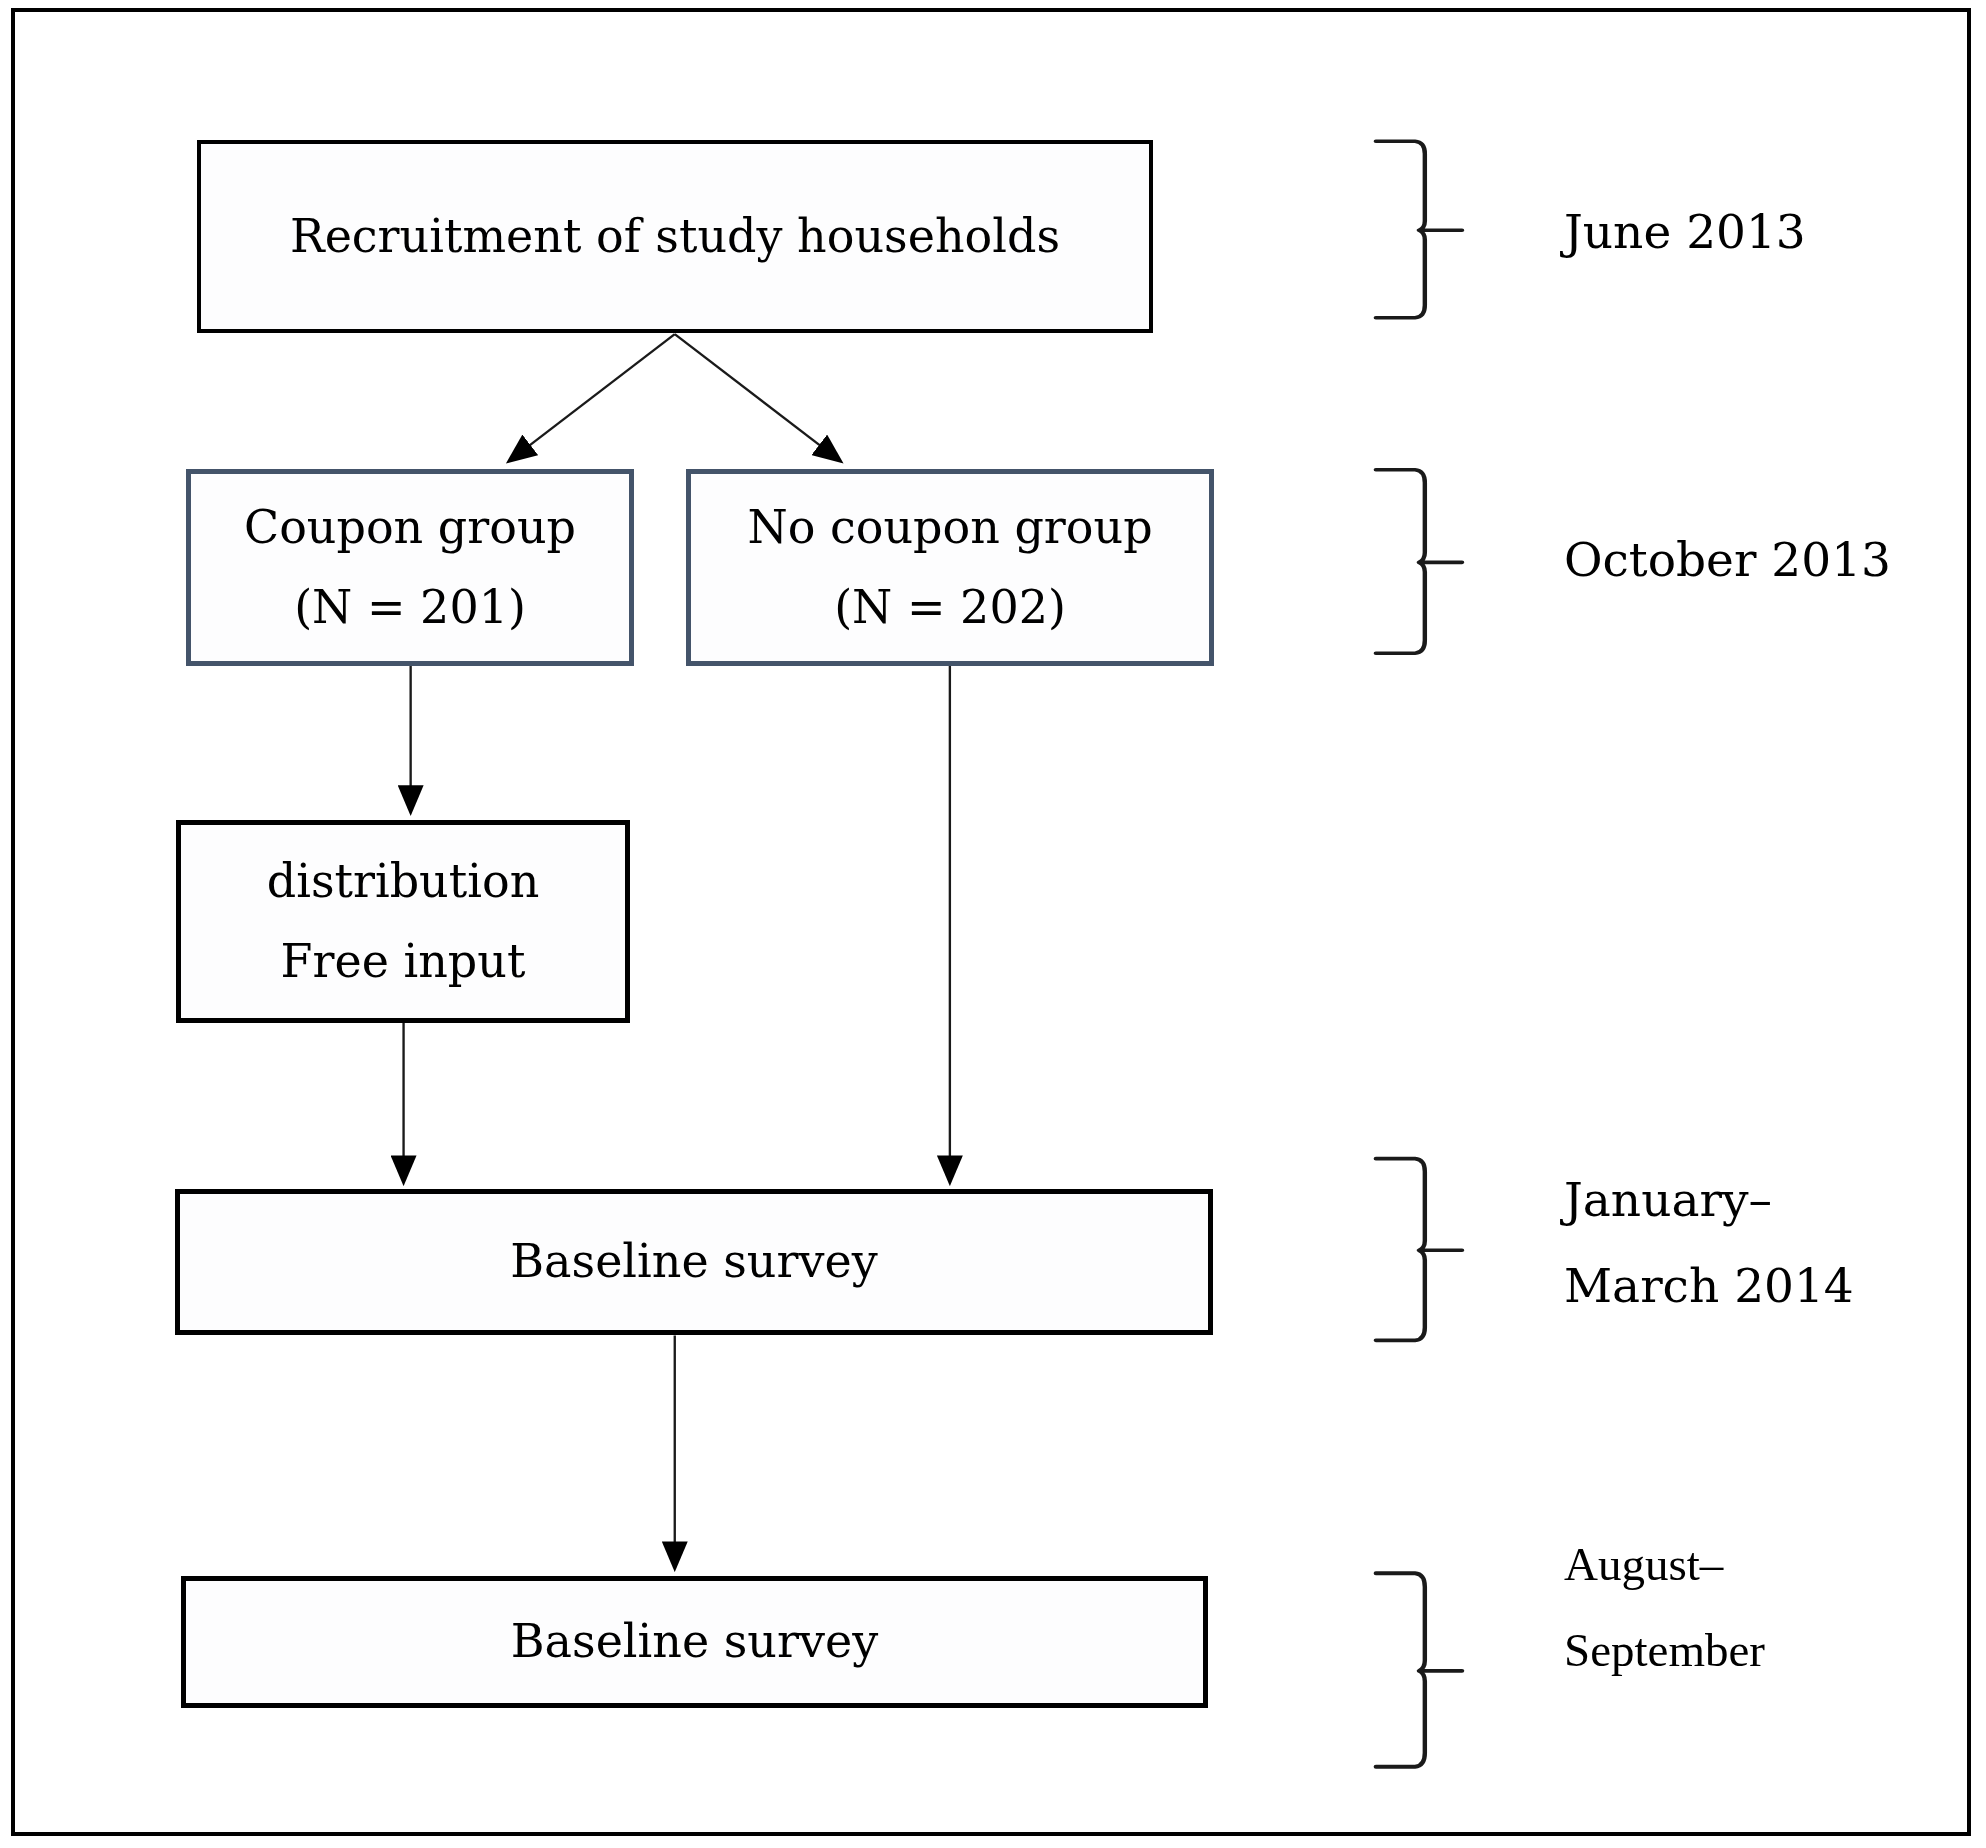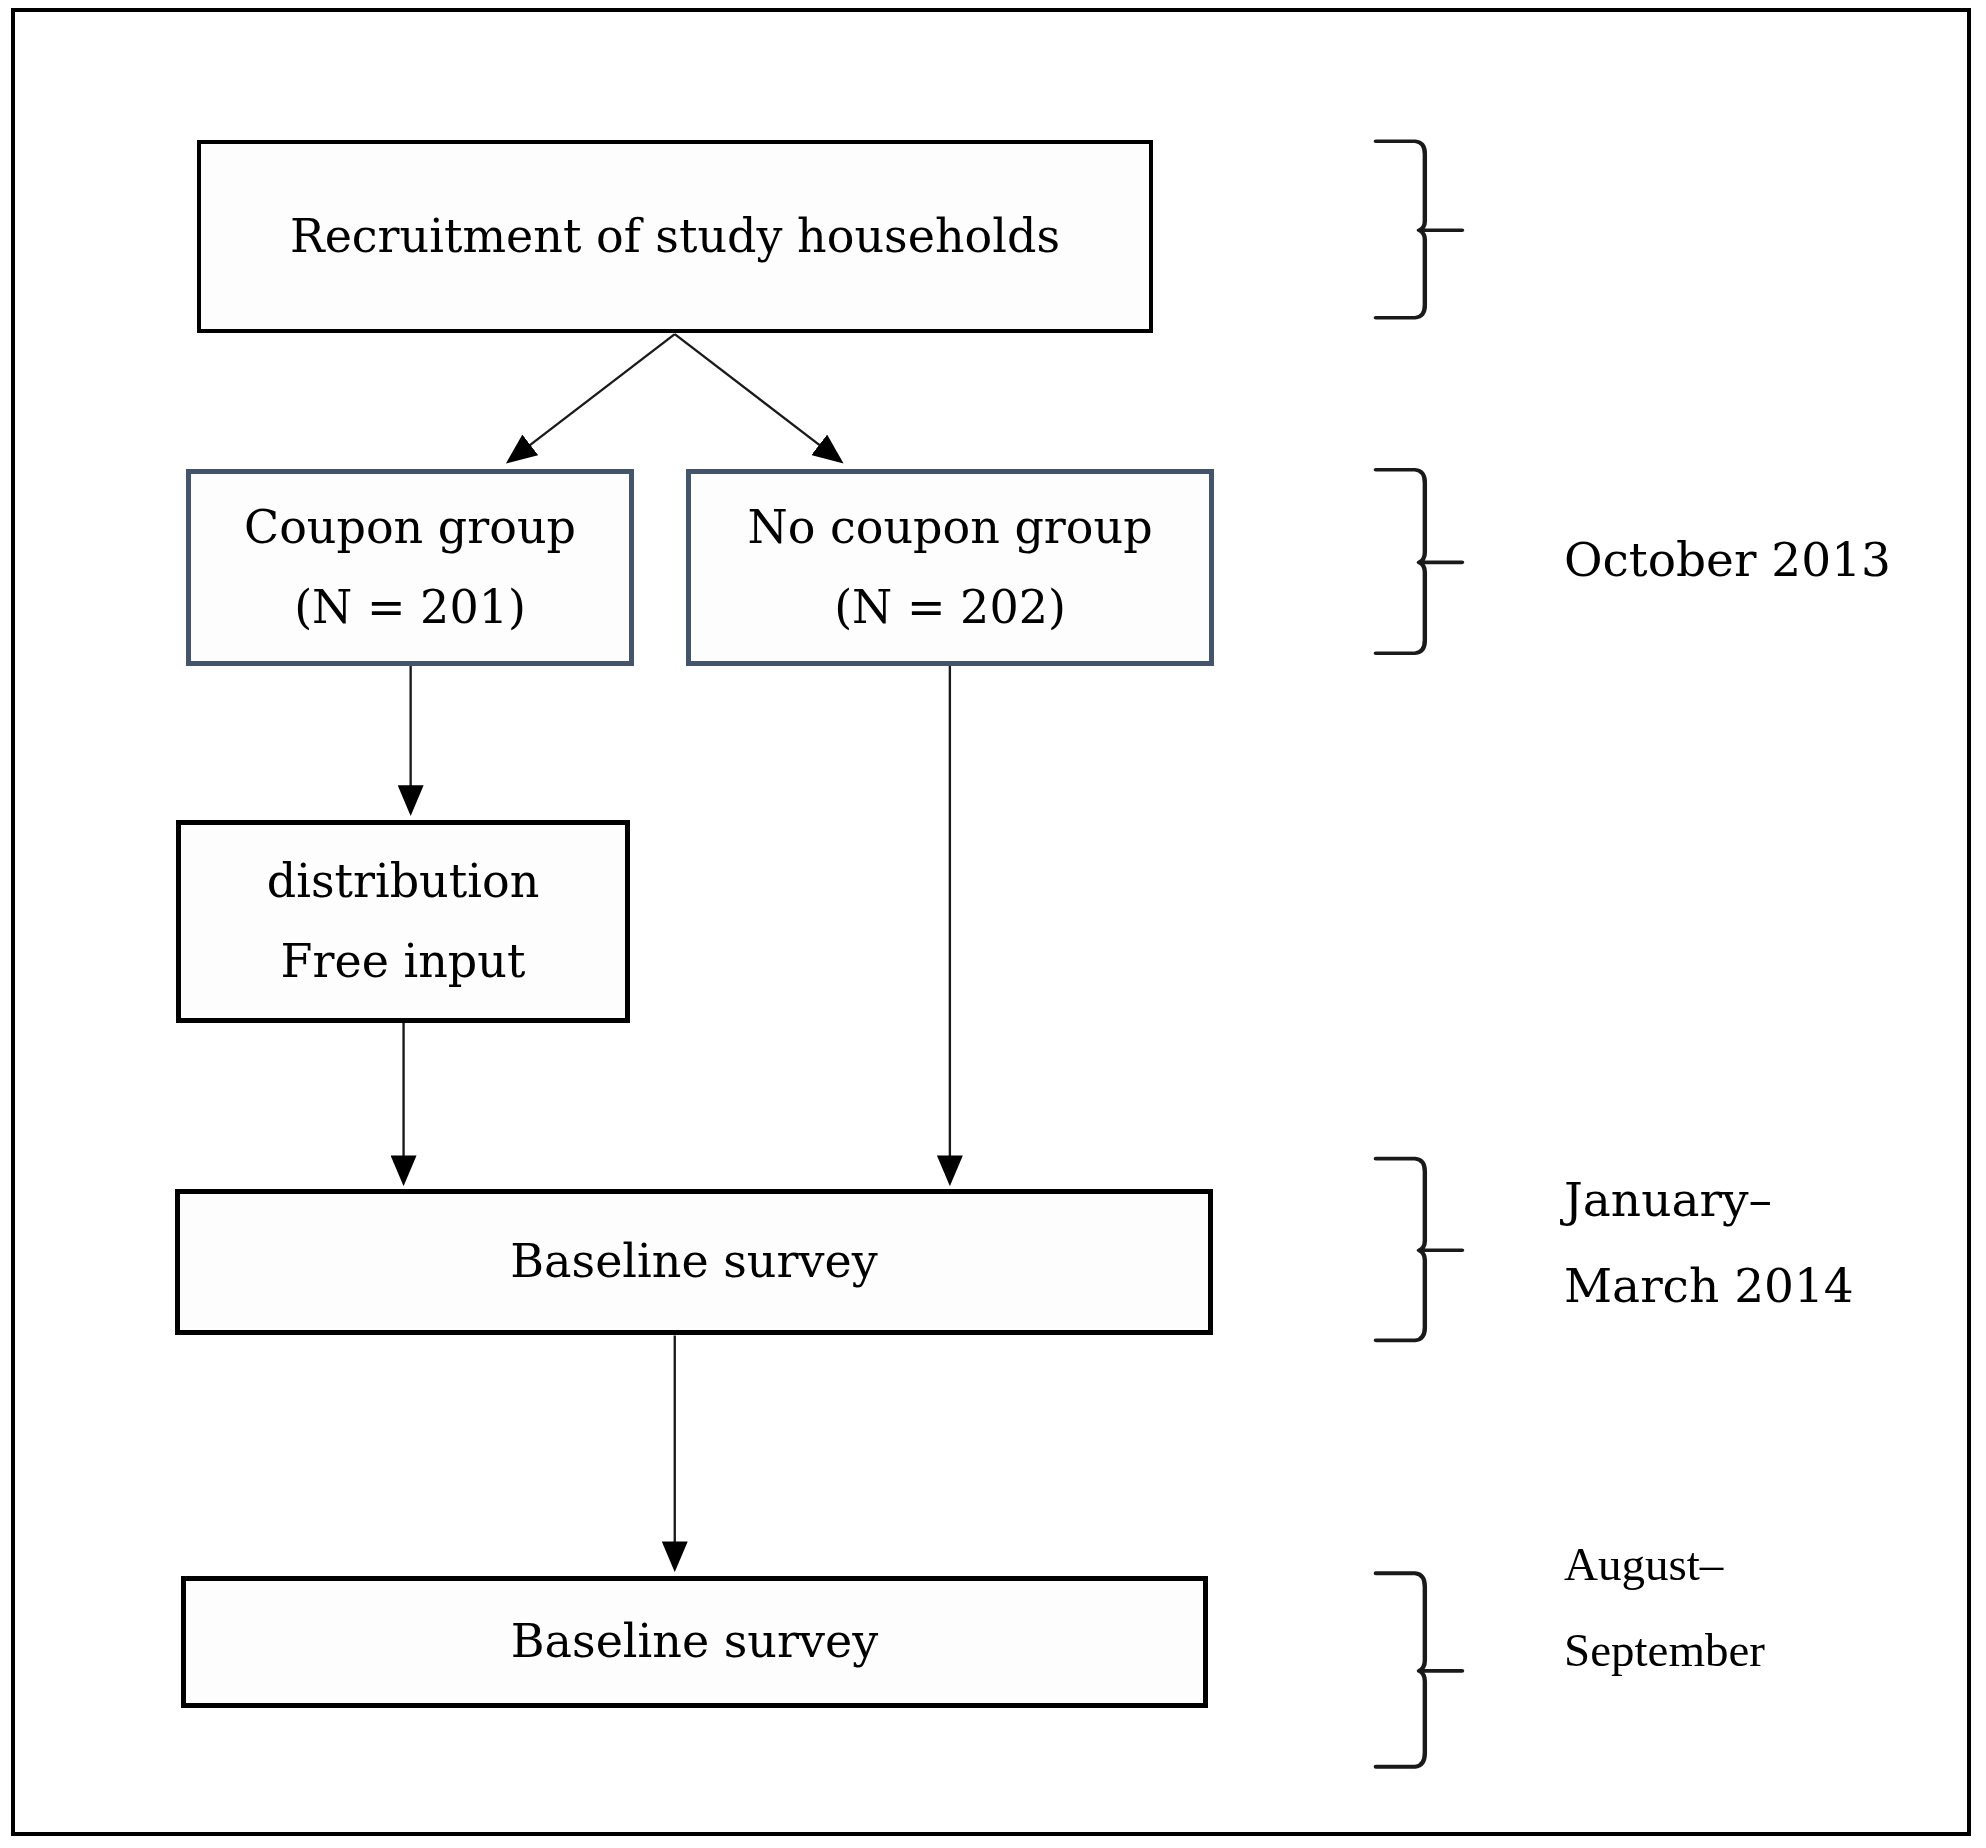--- a/index.html
+++ b/index.html
@@ -119,20 +119,23 @@
   </svg>
 
   <svg class="brace" style="left:1368px; top:1149px; width:98px; height:201px;" viewBox="0 0 100 250" preserveAspectRatio="none" xmlns="http://www.w3.org/2000/svg">
     <path d="M 8 12 L 48 12 Q 58 13 58 28 L 58 114 Q 58 123 52 126 Q 58 129 58 138 L 58 222 Q 58 237 48 238 L 8 238 M 56 126 L 96 126"></path>
   </svg>
 
   <svg class="brace" style="left:1368px; top:1563px; width:98px; height:214px;" viewBox="0 0 100 250" preserveAspectRatio="none" xmlns="http://www.w3.org/2000/svg">
     <path d="M 8 12 L 48 12 Q 58 13 58 28 L 58 114 Q 58 123 52 126 Q 58 129 58 138 L 58 222 Q 58 237 48 238 L 8 238 M 56 126 L 96 126"></path>
   </svg>
 
+  <div class="date-label" style="left:1564px; top:189px;">
+    <span class="dl-line">June 2013</span>
+  </div>
 
   <div class="date-label" style="left:1564px; top:517px;">
     <span class="dl-line">October 2013</span>
   </div>
 
   <div class="date-label" style="left:1564px; top:1157px;">
     <span class="dl-line">January–</span>
     <span class="dl-line">March 2014</span>
   </div>
 

